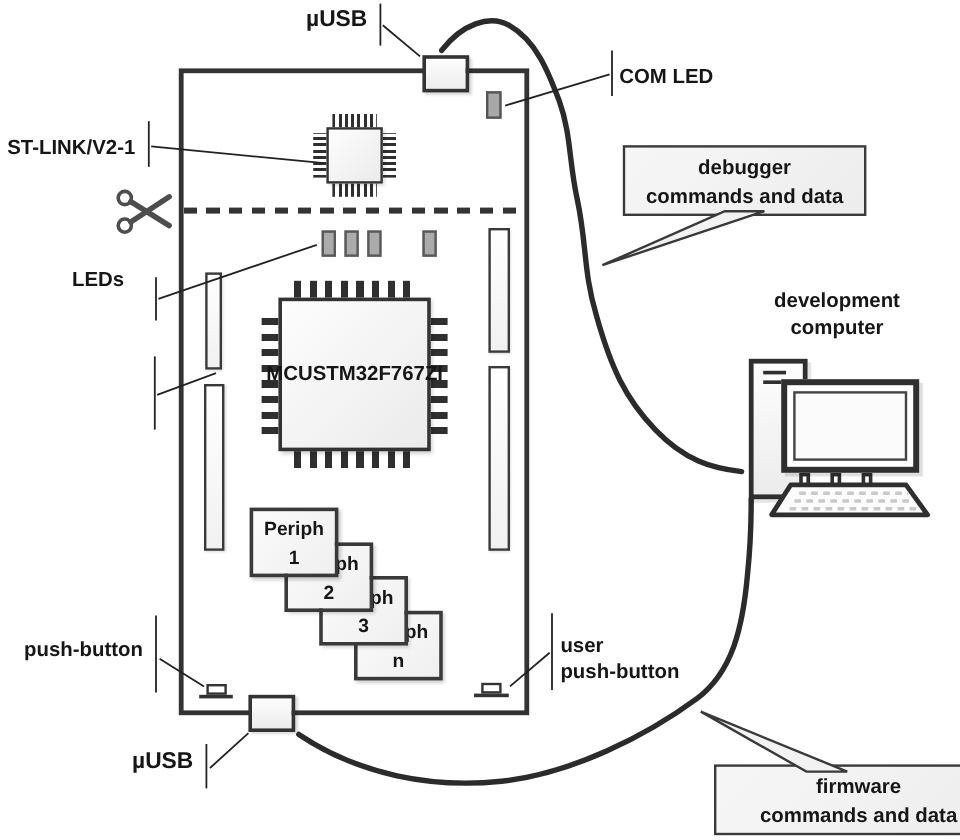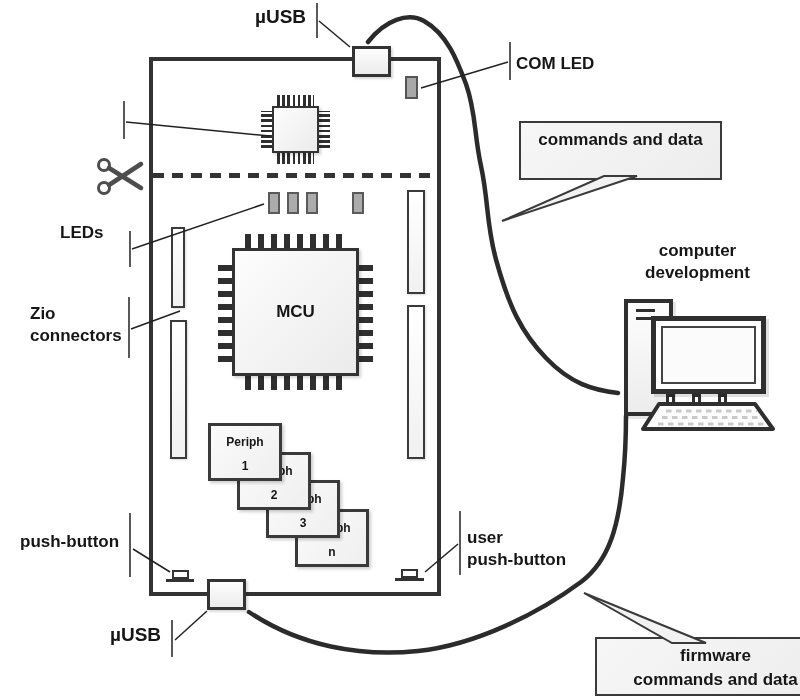--- a/index.html
+++ b/index.html
@@ -28,21 +28,21 @@
   .pins-v.sm { background:repeating-linear-gradient(0deg,#2f2f2f 0 2.5px, transparent 2.5px 5.2px); }
 
   .led { position:absolute; width:12px; height:22px; top:192px; background:#ababab; border:2px solid #5a5a5a; z-index:3; }
   .zio { position:absolute; background:linear-gradient(180deg,#ffffff,#f1f1f1); border:2px solid #3a3a3a; z-index:3; box-shadow:1px 1px 2px rgba(0,0,0,.15); }
   .usb { position:absolute; width:39px; height:31px; border:3px solid #333; background:linear-gradient(180deg,#fdfdfd,#ececec); z-index:5; box-shadow:2px 2px 2px rgba(0,0,0,.15); }
   .btn-cap { position:absolute; width:17px; height:9px; border:2px solid #333; background:#fff; z-index:3; }
   .btn-base { position:absolute; height:3px; background:#333; z-index:3; }
 
   .periph { position:absolute; width:74px; height:58px; border:3px solid #3a3a3a;
     background:linear-gradient(135deg,#fbfbfb,#efefef); box-shadow:2px 2px 3px rgba(0,0,0,.2);
-    text-align:center; font-weight:700; font-size:12px; line-height:24px; padding-top:4px; }
+    text-align:center; font-weight:700; font-size:16px; line-height:24px; padding-top:4px; }
 
   .callout { position:absolute; width:203px; height:59px; border:2.5px solid #3a3a3a;
     background:linear-gradient(135deg,#f6f6f6,#ededed); z-index:6; text-align:center;
     font-weight:700; font-size:17px; line-height:24px; padding-top:5px; }
 
   .overlay { left:0; top:0; width:800px; height:700px; z-index:8; pointer-events:none; }
 
   
   .tower { left:624px; top:299px; width:49px; height:117px; border:4px solid #2f2f2f;
     background:linear-gradient(180deg,#fdfdfd,#ececec); z-index:9; box-shadow:3px 3px 0 rgba(0,0,0,.1); }
@@ -80,20 +80,21 @@
   <div class="zio" style="left:170px; top:320px; width:17px; height:139px;"></div>
   <div class="zio" style="left:407px; top:190px; width:18px; height:104px;"></div>
   <div class="zio" style="left:407px; top:305px; width:18px; height:154px;"></div>
 
   <div class="pins-h" style="left:245px; top:234px; width:101px; height:14px;"></div>
   <div class="pins-h" style="left:245px; top:376px; width:101px; height:14px;"></div>
   <div class="pins-v" style="left:218px; top:261px; width:14px; height:101px;"></div>
   <div class="pins-v" style="left:359px; top:261px; width:14px; height:101px;"></div>
   <div class="chipbody" style="left:232px; top:248px; width:127px; height:128px;">
     <div class="lbl c" style="position:static;">MCU</div>
+    <div class="lbl c" style="position:static;">STM32F767ZI</div>
   </div>
 
   <div class="periph" style="left:295px; top:509px; z-index:11;">
     <div>Periph</div>
     <div>n</div>
   </div>
   <div class="periph" style="left:266px; top:480px; z-index:12;">
     <div>Periph</div>
     <div>3</div>
   </div>
@@ -109,39 +110,37 @@
   <div class="usb" style="left:352px; top:46px;"></div>
   <div class="usb" style="left:207px; top:579px;"></div>
 
   <div class="btn-cap" style="left:172px; top:570px;"></div>
   <div class="btn-base" style="left:166px; top:579px; width:28px;"></div>
   <div class="btn-cap" style="left:401px; top:569px;"></div>
   <div class="btn-base" style="left:395px; top:578px; width:29px;"></div>
 
   <div class="lbl big r" style="left:255px; top:6px; width:57px;">µUSB</div>
   <div class="lbl" style="left:516px; top:53px;">COM LED</div>
+  <div class="lbl r" style="left:6px; top:112px; width:111px;">ST-LINK/V2-1</div>
   <div class="lbl r" style="left:60px; top:222px; width:64px;">LEDs</div>
-  <div class="lbl r" style="left:30px; top:303px; width:94px;">
-    <div>Zio</div>
-    <div>connectors</div>
-  </div>
   <div class="lbl r" style="left:20px; top:531px; width:104px;">
     <div>push-button</div>
   </div>
   <div class="lbl" style="left:467px; top:527px;">
     <div>user</div>
     <div>push-button</div>
   </div>
   <div class="lbl big r" style="left:110px; top:624px; width:57px;">µUSB</div>
   <div class="lbl c" style="left:620px; top:240px; width:155px;">
+    <div>development</div>
     <div>computer</div>
-    <div>development</div>
   </div>
 
   <div class="callout" style="left:519px; top:121px;">
+    <div>debugger</div>
     <div>commands and data</div>
   </div>
   <div class="callout" style="left:595px; top:637px; width:241px;">
     <div>firmware</div>
     <div>commands and data</div>
   </div>
 
   <svg class="abs overlay" viewBox="0 0 800 700">
 
     <path d="M368,42 C385,20 408,12 424,21 C447,34 457,60 466,84 C476,112 474,134 481,166

